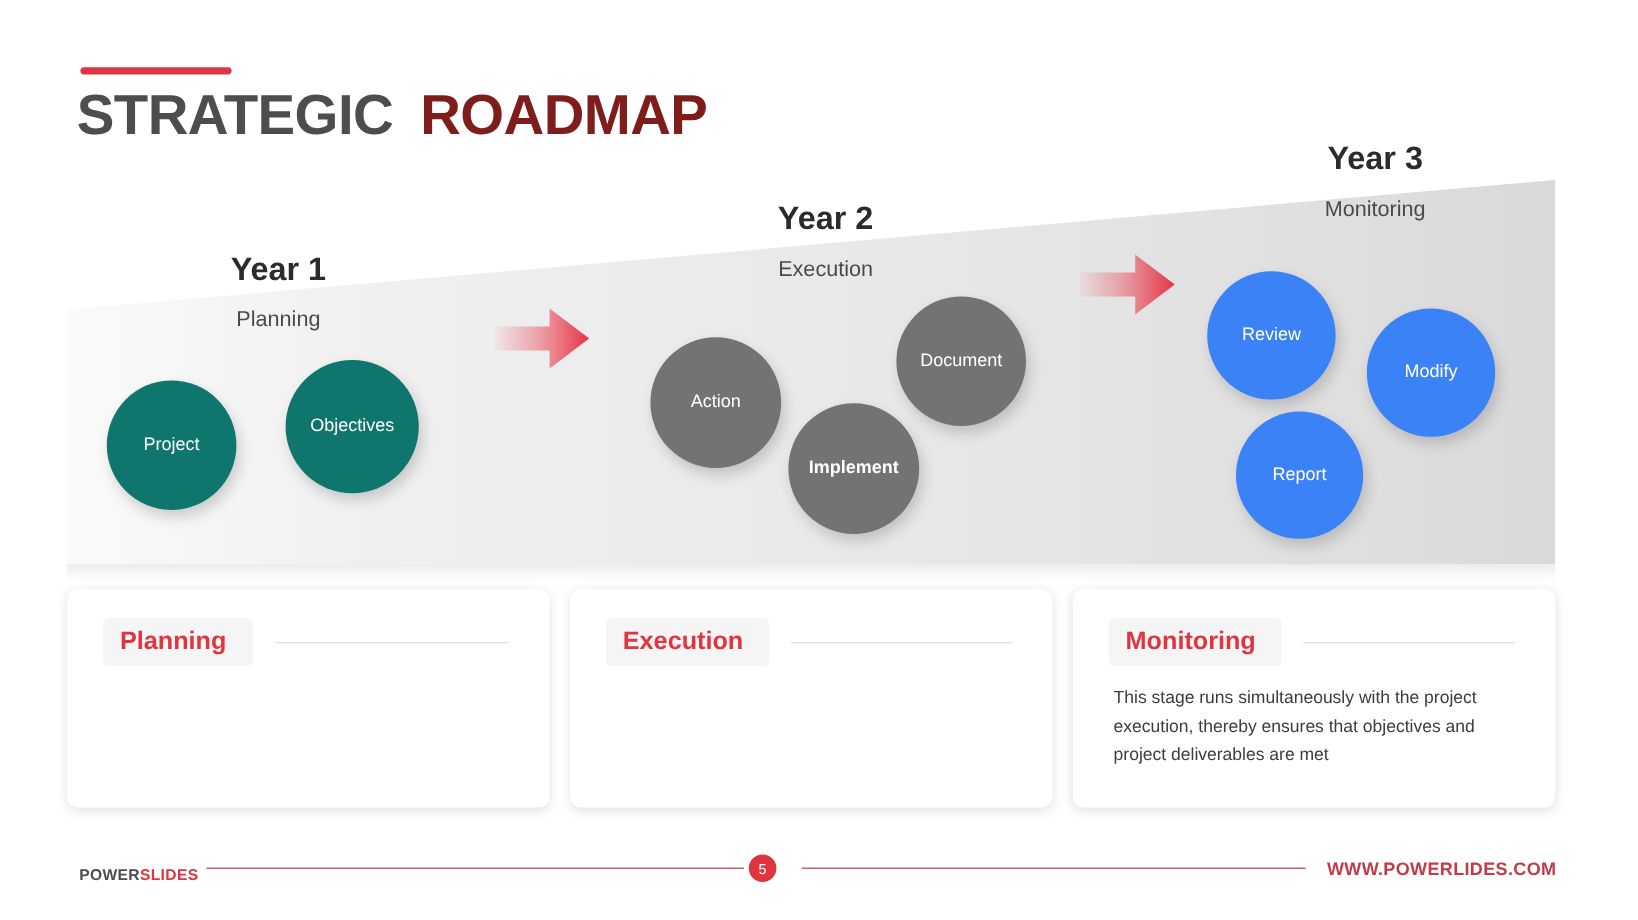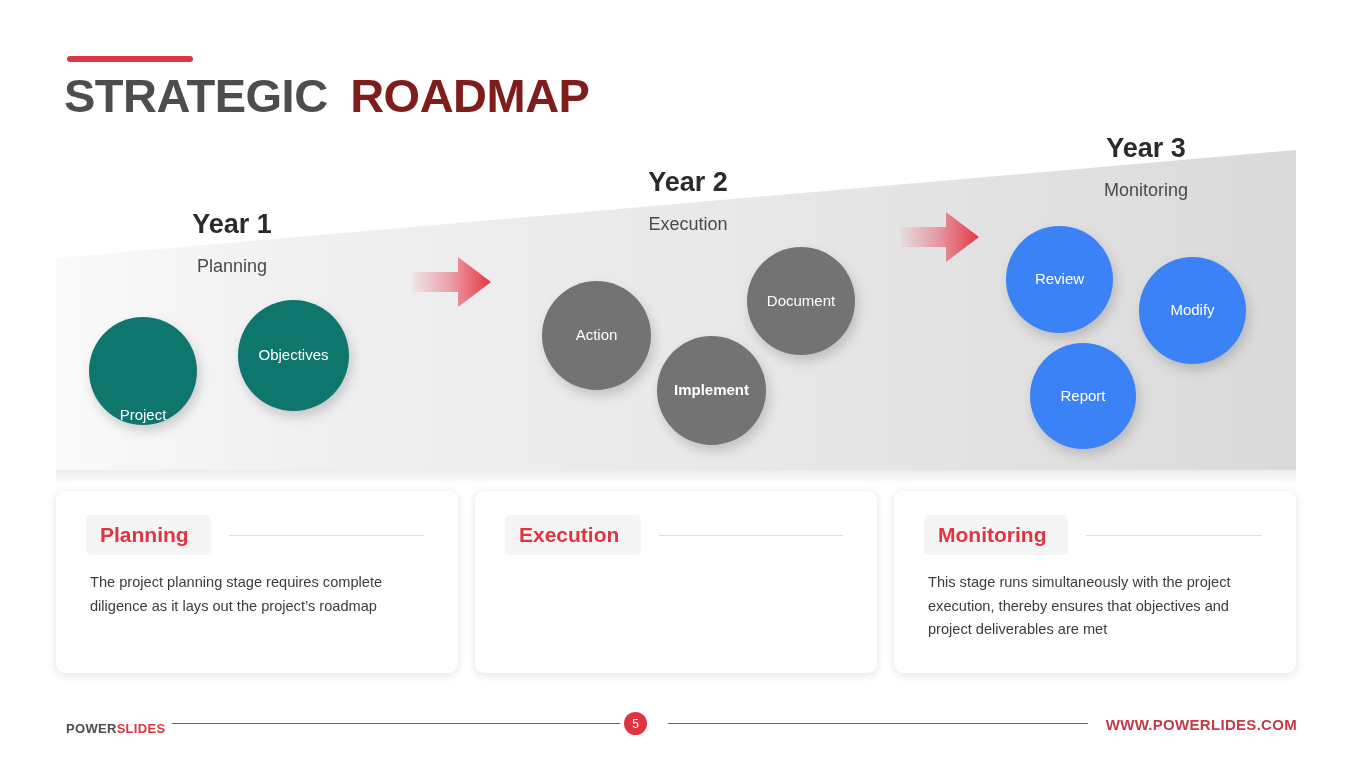--- a/index.html
+++ b/index.html
@@ -64,21 +64,21 @@
   }
   .stage-head .sub {
     font-size: 18px;
     color: #4A4A4A;
     display: block;
     margin-top: 14px;
     line-height: 1.2;
   }
   #stage-head-1 { left: 136px; top: 208px; width: 192px; }
   #stage-head-2 { left: 592px; top: 166px; width: 192px; }
-  #stage-head-3 { left: 1050px; top: 132px; width: 192px; }
+  #stage-head-3 { left: 1050px; top: 116px; width: 192px; }
 
   
   .bubble {
     position: absolute;
     border-radius: 50%;
     display: flex;
     align-items: center;
     justify-content: center;
     text-align: center;
     color: #ffffff;
@@ -244,21 +244,21 @@
 </div>
 <div class="stage-head" id="stage-head-2">
   <span class="yr">Year 2</span>
   <span class="sub">Execution</span>
 </div>
 <div class="stage-head" id="stage-head-3">
   <span class="yr">Year 3</span>
   <span class="sub">Monitoring</span>
 </div>
 
-<div class="bubble red-strong" style="left:89px; top:317px; width:108px; height:108px;align-items:flex-end;">
+<div class="bubble red-strong" style="left:89px; top:317px; width:108px; height:108px;">
   <span>Project</span>
 </div>
 <div class="bubble red-strong" style="left:238px; top:300px; width:111px; height:111px;">
   <span>Objectives</span>
 </div>
 
 <div class="bubble red-soft" style="left:542px; top:281px; width:109px; height:109px;">
   <span>Action</span>
 </div>
 <div class="bubble red-soft" style="left:657px; top:336px; width:109px; height:109px;font-weight:bold;">
@@ -303,21 +303,20 @@
   </svg>
 </div>
 
 <div class="cards">
 
   <div class="card">
     <div class="card-head-row">
       <div class="card-title">Planning</div>
       <div class="card-rule"></div>
     </div>
-    <div class="card-body">The project planning stage requires complete diligence as it lays out the project’s roadmap</div>
   </div>
 
   <div class="card">
     <div class="card-head-row">
       <div class="card-title">Execution</div>
       <div class="card-rule"></div>
     </div>
   </div>
 
   <div class="card">

